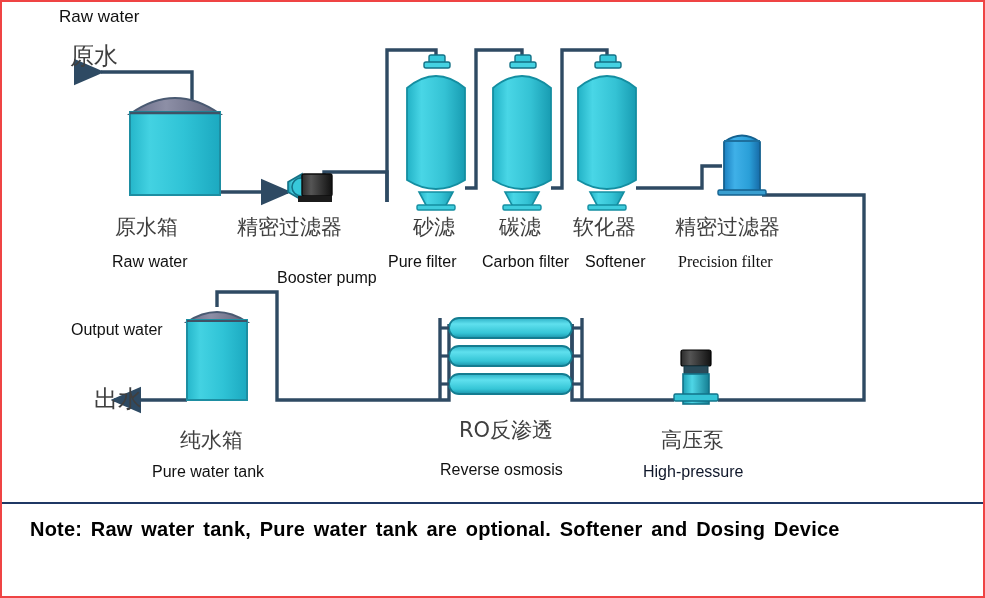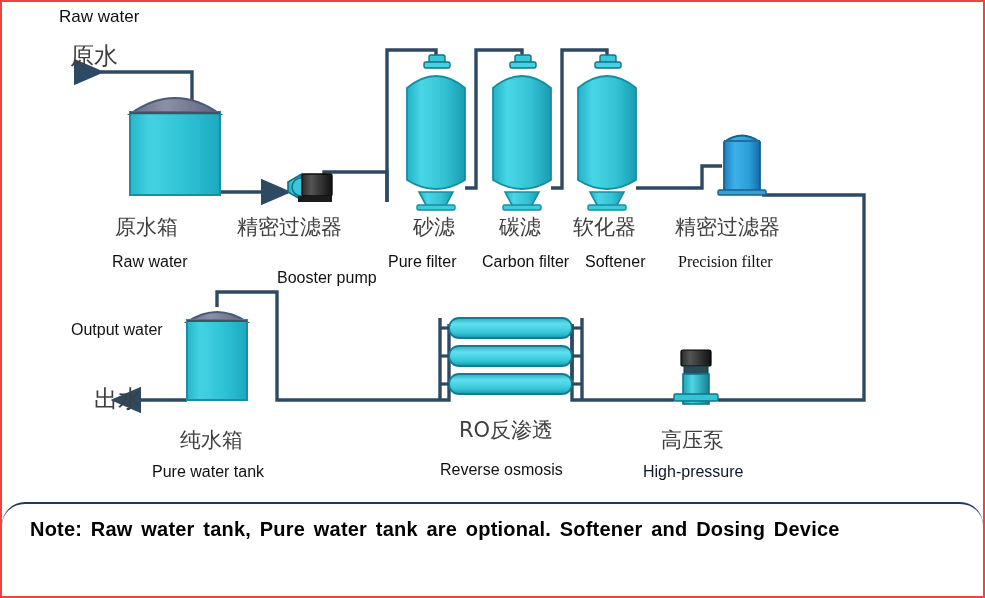--- a/index.html
+++ b/index.html
@@ -52,21 +52,20 @@
   }
   .note-box {
     position: absolute;
     left: 0;
     top: 500px;
     width: 981px;
     height: 94px;
     border-top: 2px solid #1f3864;
     box-sizing: border-box;
     padding: 14px 24px 0 28px;
-    border-radius: 23px;
   }
   .note-line {
     font-family: "Liberation Sans", sans-serif;
     font-size: 20px;
     font-weight: bold;
     color: #000000;
     letter-spacing: 0.2px;
     margin-bottom: 16px;
     white-space: nowrap;
   }

